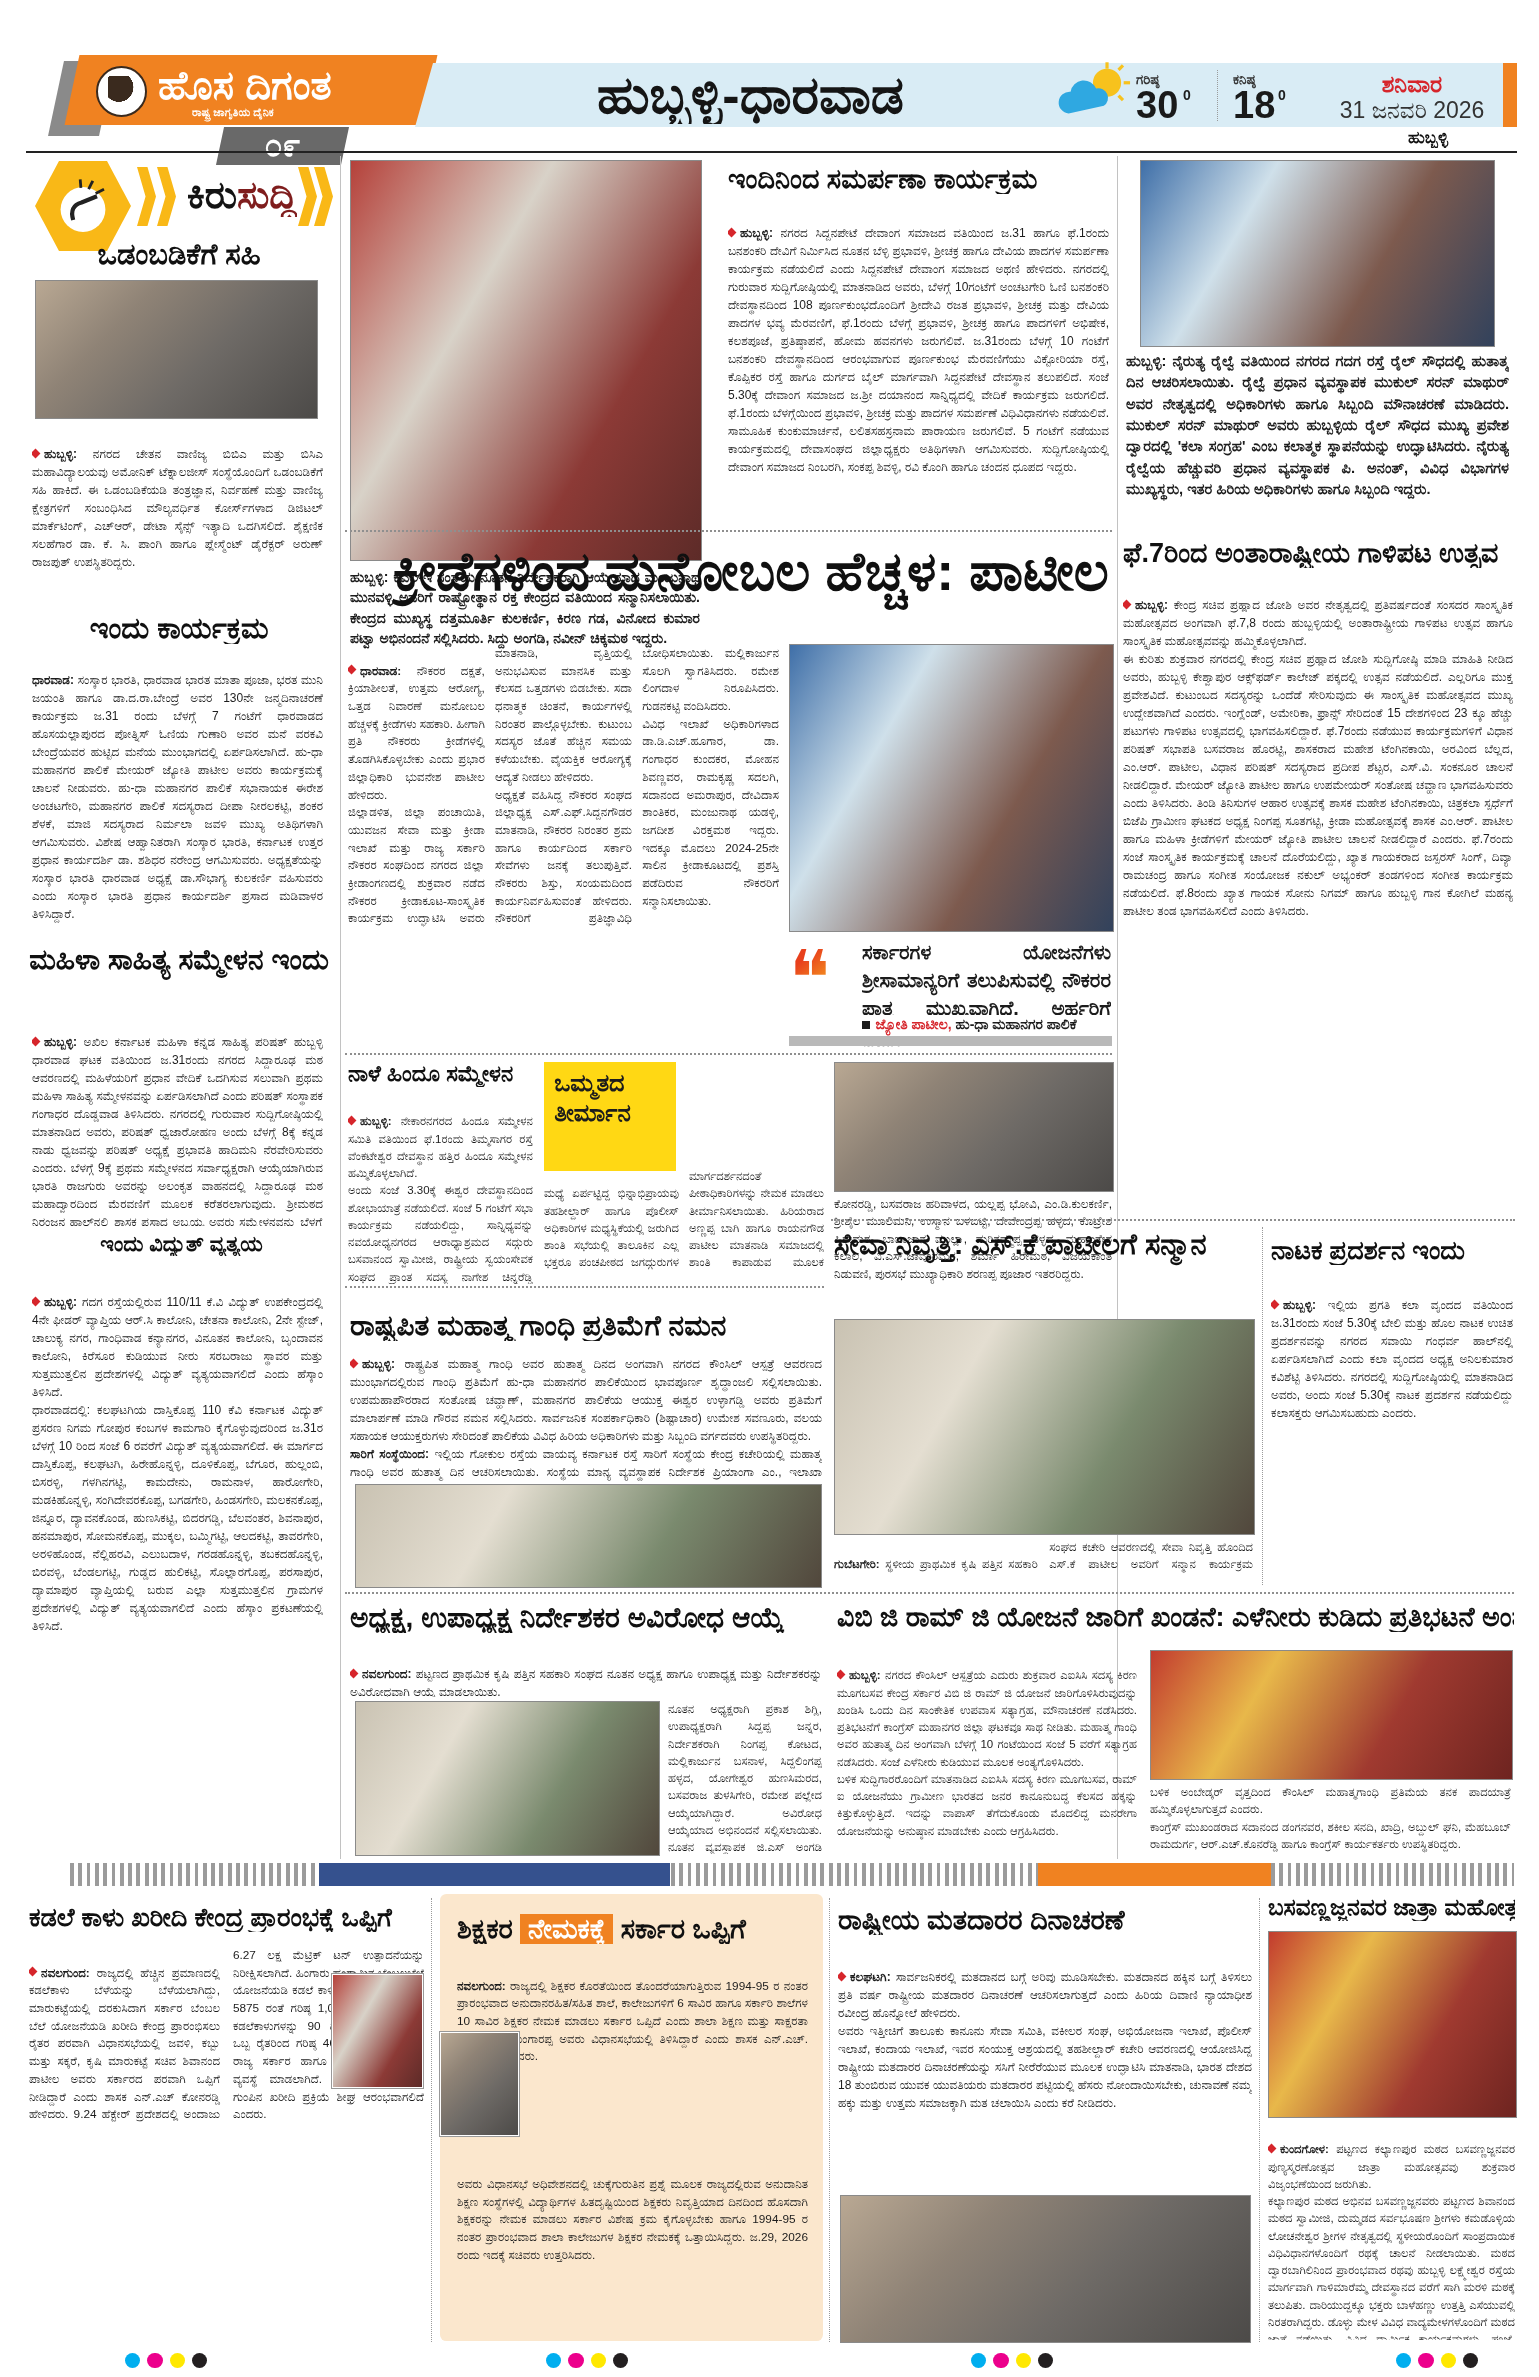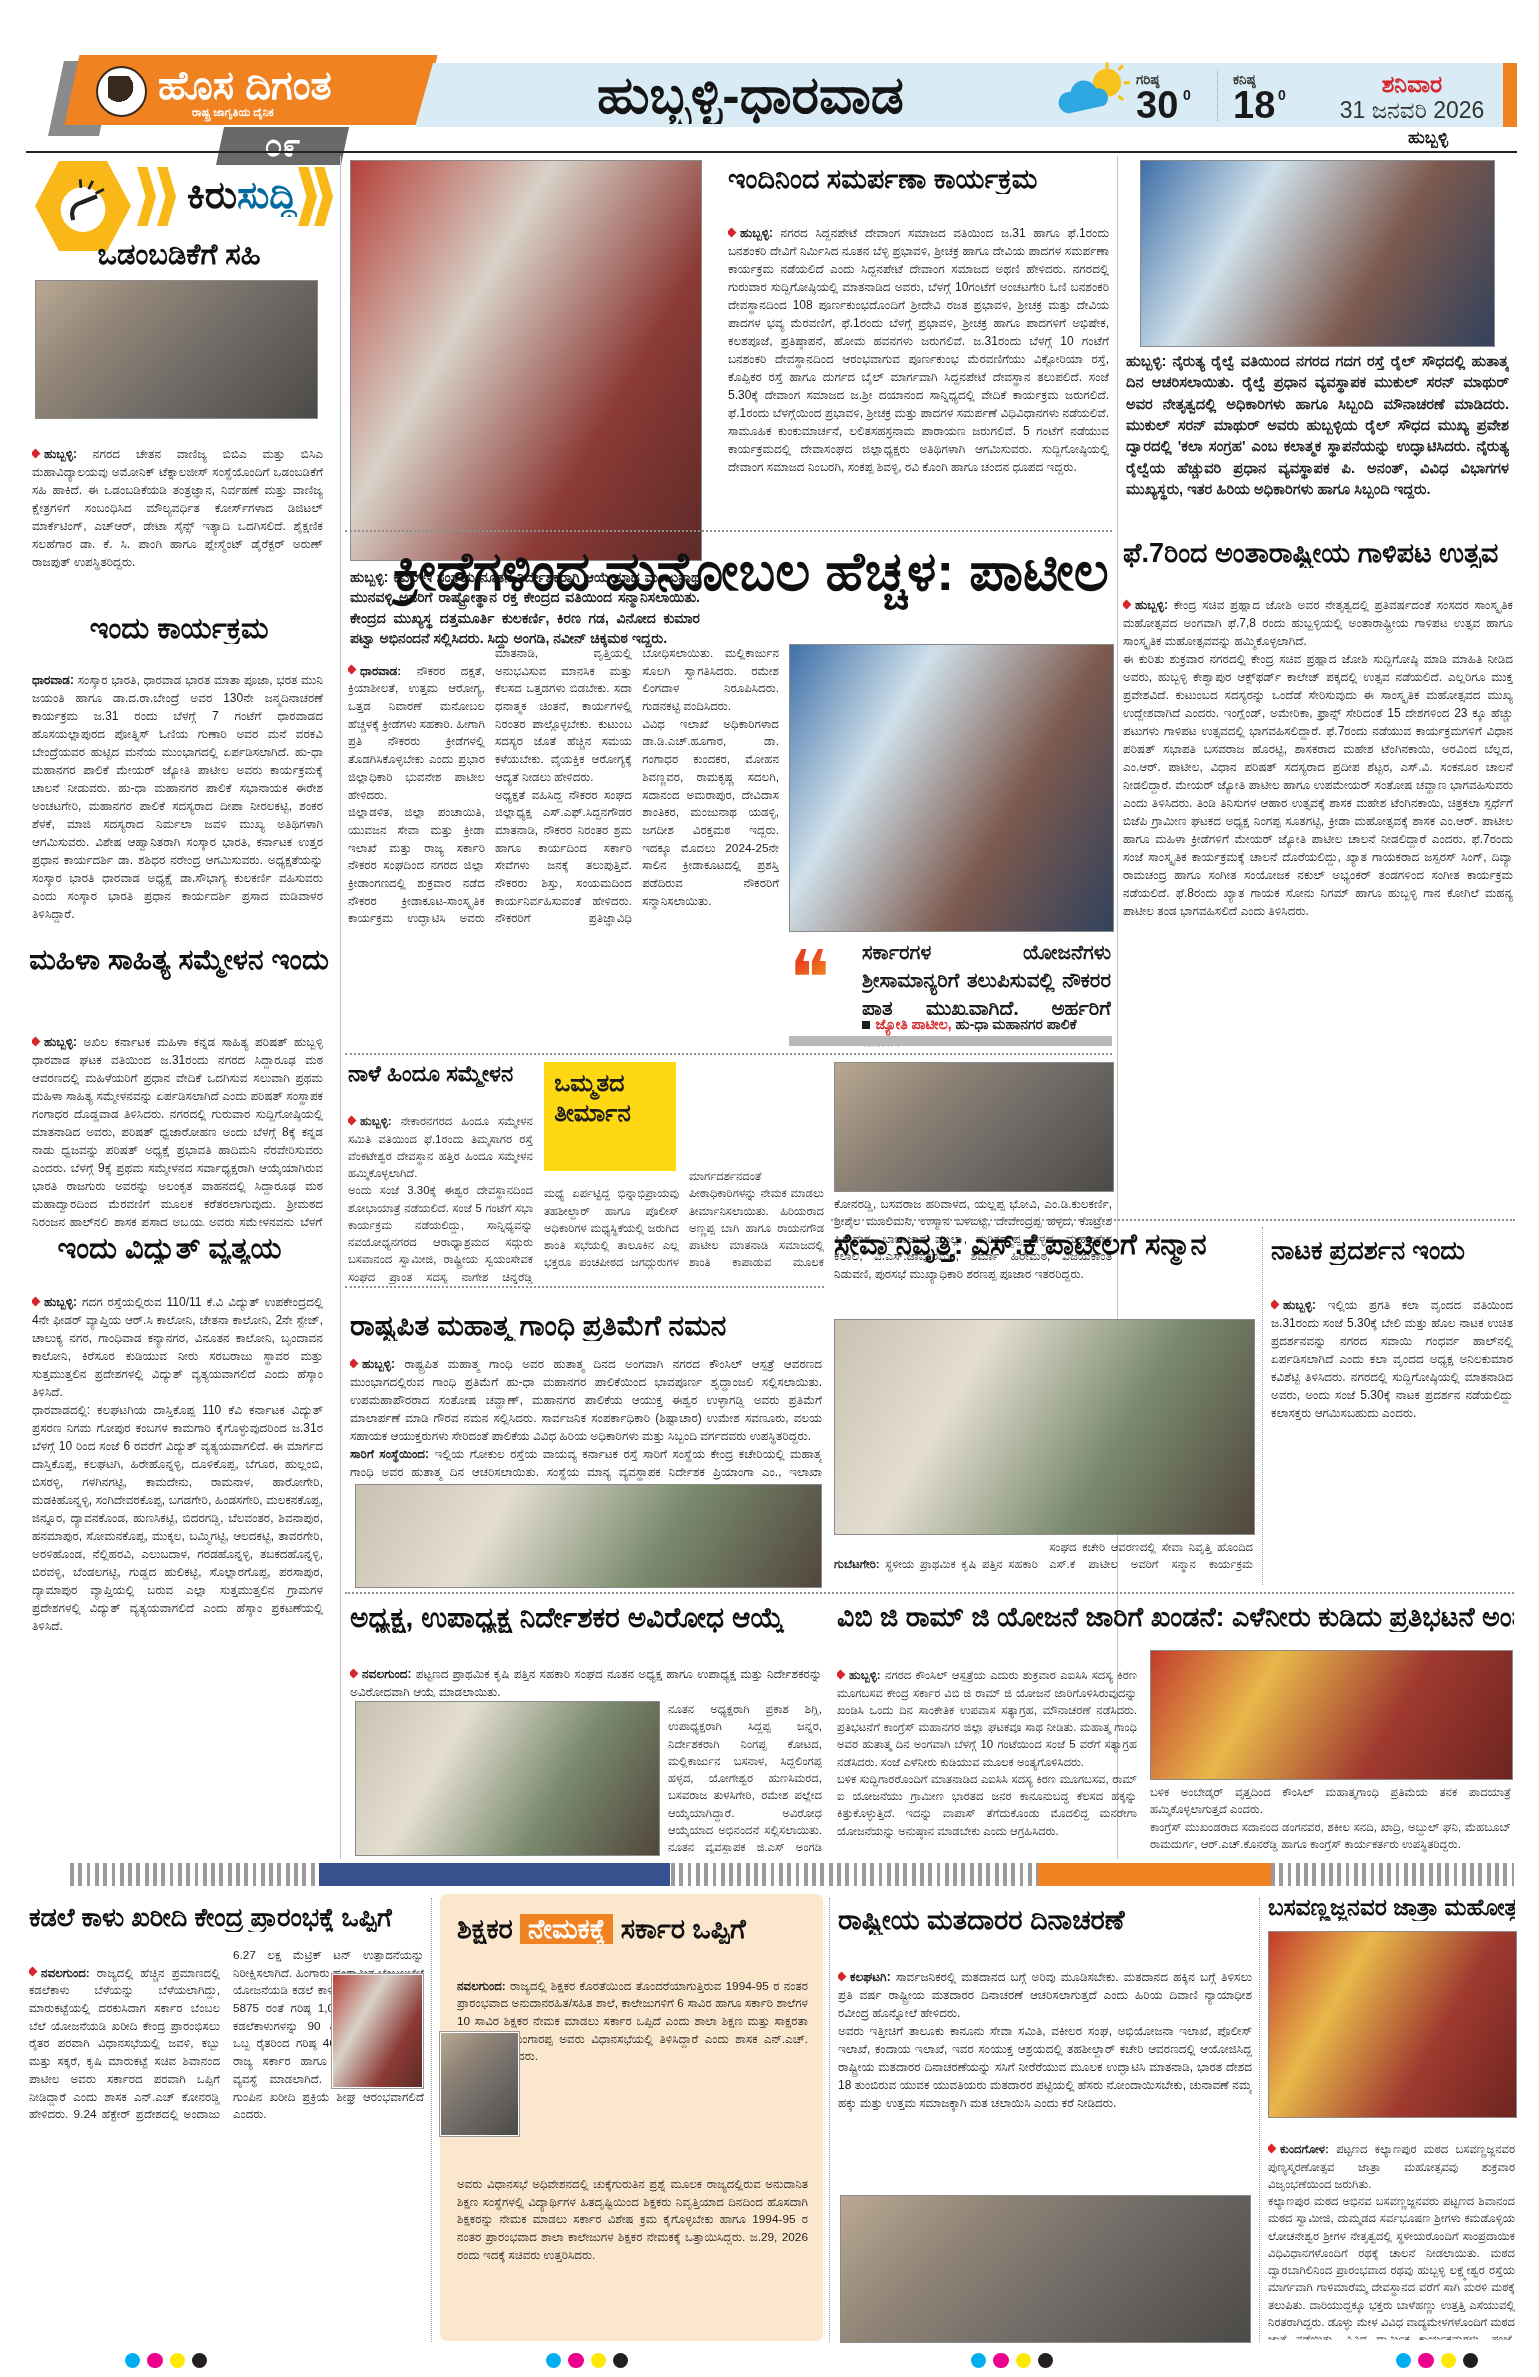--- a/index.html
+++ b/index.html
@@ -90,42 +90,42 @@
             <line x1="58" y1="26" x2="64" y2="14"></line>
             <line x1="68" y1="32" x2="80" y2="26"></line>
             <line x1="47" y1="24" x2="46" y2="12"></line>
           </g>
       </svg>
     </span>
   </div>
   <span class="abs chev" style="left:137px;top:167px;"></span>
   <span class="abs chev" style="left:157px;top:167px;"></span>
   <div class="abs headline nowrap" style="left:187px;top:174px;font-size:38px;">
-    <span style="color:#131313;">ಕಿರು</span><span style="color:#0369a1;">ಸುದ್ದಿ</span>
+    <span style="color:#131313;">ಕಿರು</span><span style="color:#7f1d1d;">ಸುದ್ದಿ</span>
   </div>
   <span class="abs chev" style="left:298px;top:167px;"></span>
   <span class="abs chev" style="left:314px;top:167px;"></span>
 
   <div class="abs headline nowrap center" style="left:25.6px;top:238px;width:307px;font-size:29px;">ಒಡಂಬಡಿಕೆಗೆ ಸಹಿ</div>
   <div class="abs photo" style="left:35px;top:280px;width:281px;height:137px;"></div>
   <div class="abs body-text" style="left:32px;top:427px;width:291px;height:179px;">
     <span class="diamond"></span><span class="dateline">ಹುಬ್ಬಳ್ಳಿ:</span> <span>ನಗರದ ಚೇತನ ವಾಣಿಜ್ಯ ಬಿಬಿಎ ಮತ್ತು ಬಿಸಿಎ ಮಹಾವಿದ್ಯಾಲಯವು ಅಮೋನಿಕ್ ಟೆಕ್ನಾಲಜೀಸ್ ಸಂಸ್ಥೆಯೊಂದಿಗೆ ಒಡಂಬಡಿಕೆಗೆ ಸಹಿ ಹಾಕಿದೆ. ಈ ಒಡಂಬಡಿಕೆಯಡಿ ತಂತ್ರಜ್ಞಾನ, ನಿರ್ವಹಣೆ ಮತ್ತು ವಾಣಿಜ್ಯ ಕ್ಷೇತ್ರಗಳಿಗೆ ಸಂಬಂಧಿಸಿದ ಮೌಲ್ಯವರ್ಧಿತ ಕೋರ್ಸ್‌ಗಳಾದ ಡಿಜಿಟಲ್ ಮಾರ್ಕೆಟಿಂಗ್, ಎಚ್‌ಆರ್, ಡೇಟಾ ಸೈನ್ಸ್ ಇತ್ಯಾದಿ ಒದಗಿಸಲಿದೆ. ಶೈಕ್ಷಣಿಕ ಸಲಹೆಗಾರ ಡಾ. ಕೆ. ಸಿ. ಪಾಂಗಿ ಹಾಗೂ ಪ್ಲೇಸ್ಮೆಂಟ್ ಡೈರೆಕ್ಟರ್ ಅರುಣ್ ರಾಜಪುತ್ ಉಪಸ್ಥಿತರಿದ್ದರು.</span>
   </div>
 
   <div class="abs headline nowrap center" style="left:25.6px;top:612px;width:307px;font-size:29px;">ಇಂದು ಕಾರ್ಯಕ್ರಮ</div>
   <div class="abs body-text" style="left:32px;top:653px;width:291px;height:281px;">
     <span class="dateline">ಧಾರವಾಡ:</span> <span>ಸಂಸ್ಕಾರ ಭಾರತಿ, ಧಾರವಾಡ ಭಾರತ ಮಾತಾ ಪೂಜಾ, ಭರತ ಮುನಿ ಜಯಂತಿ ಹಾಗೂ ಡಾ.ದ.ರಾ.ಬೇಂದ್ರೆ ಅವರ 130ನೇ ಜನ್ಮದಿನಾಚರಣೆ ಕಾರ್ಯಕ್ರಮ ಜ.31 ರಂದು ಬೆಳಗ್ಗೆ 7 ಗಂಟೆಗೆ ಧಾರವಾಡದ ಹೊಸಯಲ್ಲಾಪುರದ ಪೋತ್ನಿಸ್ ಓಣಿಯ ಗುಣಾರಿ ಅವರ ಮನೆ ವರಕವಿ ಬೇಂದ್ರೆಯವರ ಹುಟ್ಟಿದ ಮನೆಯ ಮುಂಭಾಗದಲ್ಲಿ ಏರ್ಪಡಿಸಲಾಗಿದೆ. ಹು-ಧಾ ಮಹಾನಗರ ಪಾಲಿಕೆ ಮೇಯರ್ ಜ್ಯೋತಿ ಪಾಟೀಲ ಅವರು ಕಾರ್ಯಕ್ರಮಕ್ಕೆ ಚಾಲನೆ ನೀಡುವರು. ಹು-ಧಾ ಮಹಾನಗರ ಪಾಲಿಕೆ ಸಭಾನಾಯಕ ಈರೇಶ ಅಂಚಟಗೇರಿ, ಮಹಾನಗರ ಪಾಲಿಕೆ ಸದಸ್ಯರಾದ ದೀಪಾ ನೀರಲಕಟ್ಟಿ, ಶಂಕರ ಶೆಳಕೆ, ಮಾಜಿ ಸದಸ್ಯರಾದ ನಿರ್ಮಲಾ ಜವಳಿ ಮುಖ್ಯ ಅತಿಥಿಗಳಾಗಿ ಆಗಮಿಸುವರು. ವಿಶೇಷ ಆಹ್ವಾನಿತರಾಗಿ ಸಂಸ್ಕಾರ ಭಾರತಿ, ಕರ್ನಾಟಕ ಉತ್ತರ ಪ್ರಧಾನ ಕಾರ್ಯದರ್ಶಿ ಡಾ. ಶಶಿಧರ ನರೇಂದ್ರ ಆಗಮಿಸುವರು. ಅಧ್ಯಕ್ಷತೆಯನ್ನು ಸಂಸ್ಕಾರ ಭಾರತಿ ಧಾರವಾಡ ಅಧ್ಯಕ್ಷೆ ಡಾ.ಸೌಭಾಗ್ಯ ಕುಲಕರ್ಣಿ ವಹಿಸುವರು ಎಂದು ಸಂಸ್ಕಾರ ಭಾರತಿ ಪ್ರಧಾನ ಕಾರ್ಯದರ್ಶಿ ಪ್ರಸಾದ ಮಡಿವಾಳರ ತಿಳಿಸಿದ್ದಾರೆ.</span>
   </div>
 
   <div class="abs headline center" style="left:25.6px;top:944px;width:307px;height:64px;font-size:28px;">ಮಹಿಳಾ ಸಾಹಿತ್ಯ ಸಮ್ಮೇಳನ ಇಂದು</div>
   <div class="abs body-text" style="left:32px;top:1015px;width:291px;height:211px;">
     <span class="diamond"></span><span class="dateline">ಹುಬ್ಬಳ್ಳಿ:</span> <span>ಅಖಿಲ ಕರ್ನಾಟಕ ಮಹಿಳಾ ಕನ್ನಡ ಸಾಹಿತ್ಯ ಪರಿಷತ್ ಹುಬ್ಬಳ್ಳಿ ಧಾರವಾಡ ಘಟಕ ವತಿಯಿಂದ ಜ.31ರಂದು ನಗರದ ಸಿದ್ದಾರೂಢ ಮಠ ಆವರಣದಲ್ಲಿ ಮಹಿಳೆಯರಿಗೆ ಪ್ರಧಾನ ವೇದಿಕೆ ಒದಗಿಸುವ ಸಲುವಾಗಿ ಪ್ರಥಮ ಮಹಿಳಾ ಸಾಹಿತ್ಯ ಸಮ್ಮೇಳನವನ್ನು ಏರ್ಪಡಿಸಲಾಗಿದೆ ಎಂದು ಪರಿಷತ್ ಸಂಸ್ಥಾಪಕ ಗಂಗಾಧರ ದೊಡ್ಡವಾಡ ತಿಳಿಸಿದರು. ನಗರದಲ್ಲಿ ಗುರುವಾರ ಸುದ್ದಿಗೋಷ್ಠಿಯಲ್ಲಿ ಮಾತನಾಡಿದ ಅವರು, ಪರಿಷತ್ ಧ್ವಜಾರೋಹಣ ಅಂದು ಬೆಳಗ್ಗೆ 8ಕ್ಕೆ ಕನ್ನಡ ನಾಡು ಧ್ವಜವನ್ನು ಪರಿಷತ್ ಅಧ್ಯಕ್ಷೆ ಪ್ರಭಾವತಿ ಹಾದಿಮನಿ ನೆರವೇರಿಸುವರು ಎಂದರು. ಬೆಳಗ್ಗೆ 9ಕ್ಕೆ ಪ್ರಥಮ ಸಮ್ಮೇಳನದ ಸರ್ವಾಧ್ಯಕ್ಷರಾಗಿ ಆಯ್ಕೆಯಾಗಿರುವ ಭಾರತಿ ರಾಜಗುರು ಅವರನ್ನು ಅಲಂಕೃತ ವಾಹನದಲ್ಲಿ ಸಿದ್ದಾರೂಢ ಮಠ ಮಹಾದ್ವಾರದಿಂದ ಮೆರವಣಿಗೆ ಮೂಲಕ ಕರೆತರಲಾಗುವುದು. ಶ್ರೀಮಠದ ನಿರಂಜನ ಹಾಲ್‌ನಲ್ಲಿ ಶಾಸಕ ಪ್ರಸಾದ ಅಬ್ಬಯ್ಯ ಅವರು ಸಮ್ಮೇಳನವನ್ನು ಬೆಳಗ್ಗೆ 10.30ಕ್ಕೆ ಉದ್ಘಾಟಿಸುವರು. ಭಾರತಿ ರಾಜಗುರು ಅಧ್ಯಕ್ಷತೆ ವಹಿಸುವರು ಎಂದರು. ರಾಜ್ಯಾಧ್ಯಕ್ಷೆ ಪ್ರಭಾವತಿ ಹಾದಿಮನಿ, ಸುಮಾದೇವಿ ಹಿರೇಮಠ, ಅನುಸೂಯಾ ನವಲಗುಂದ ಇದ್ದರು.</span>
   </div>
 
-  <div class="abs headline nowrap center" style="left:16px;top:1232px;width:307px;font-size:29px;">ಇಂದು ವಿದ್ಯುತ್ ವ್ಯತ್ಯಯ</div>
+  <div class="abs headline nowrap center" style="left:28px;top:1232px;width:307px;font-size:21px;">ಇಂದು ವಿದ್ಯುತ್ ವ್ಯತ್ಯಯ</div>
   <div class="abs body-text" style="left:32px;top:1275px;width:291px;height:578px;">
     <span class="diamond"></span><span class="dateline">ಹುಬ್ಬಳ್ಳಿ:</span> <span>ಗದಗ ರಸ್ತೆಯಲ್ಲಿರುವ 110/11 ಕೆ.ವಿ ವಿದ್ಯುತ್ ಉಪಕೇಂದ್ರದಲ್ಲಿ 4ನೇ ಫೀಡರ್ ವ್ಯಾಪ್ತಿಯ ಆರ್.ಸಿ ಕಾಲೋನಿ, ಚೇತನಾ ಕಾಲೋನಿ, 2ನೇ ಸ್ಟೇಜ್, ಚಾಲುಕ್ಯ ನಗರ, ಗಾಂಧಿವಾಡ ಕನ್ಯಾನಗರ, ವಿನೂತನ ಕಾಲೋನಿ, ಬೃಂದಾವನ ಕಾಲೋನಿ, ಕಿರೆಸೂರ ಕುಡಿಯುವ ನೀರು ಸರಬರಾಜು ಸ್ಥಾವರ ಮತ್ತು ಸುತ್ತಮುತ್ತಲಿನ ಪ್ರದೇಶಗಳಲ್ಲಿ ವಿದ್ಯುತ್ ವ್ಯತ್ಯಯವಾಗಲಿದೆ ಎಂದು ಹೆಸ್ಕಾಂ ತಿಳಿಸಿದೆ.
 ಧಾರವಾಡದಲ್ಲಿ: ಕಲಘಟಗಿಯ ದಾಸ್ತಿಕೊಪ್ಪ 110 ಕೆವಿ ಕರ್ನಾಟಕ ವಿದ್ಯುತ್ ಪ್ರಸರಣ ನಿಗಮ ಗೋಪುರ ಕಂಬಗಳ ಕಾಮಗಾರಿ ಕೈಗೊಳ್ಳುವುದರಿಂದ ಜ.31ರ ಬೆಳಗ್ಗೆ 10 ರಿಂದ ಸಂಜೆ 6 ರವರೆಗೆ ವಿದ್ಯುತ್ ವ್ಯತ್ಯಯವಾಗಲಿದೆ. ಈ ಮಾರ್ಗದ ದಾಸ್ತಿಕೊಪ್ಪ, ಕಲಘಟಗಿ, ಹಿರೇಹೊನ್ನಳ್ಳಿ, ದೂಳಿಕೊಪ್ಪ, ಬೆಗೂರ, ಹುಲ್ಲಂಬಿ, ಬಿಸರಳ್ಳಿ, ಗಳಗಿನಗಟ್ಟಿ, ಕಾಮದೇನು, ರಾಮನಾಳ, ಹಾರೋಗೇರಿ, ಮಡಕಿಹೊನ್ನಳ್ಳಿ, ಸಂಗಿದೇವರಕೊಪ್ಪ, ಬಗಡಗೇರಿ, ಹಿಂಡಸಗೇರಿ, ಮಲಕನಕೊಪ್ಪ, ಜಿನ್ನೂರ, ದ್ಯಾವನಕೊಂಡ, ಹುಣಸಿಕಟ್ಟಿ, ಬಿದರಗಡ್ಡಿ, ಬೆಲವಂತರ, ಶಿವನಾಪುರ, ಹನಮಾಪುರ, ಸೋಮನಕೊಪ್ಪ, ಮುಕ್ಕಲ, ಬಮ್ಮಿಗಟ್ಟಿ, ಆಲದಕಟ್ಟಿ, ತಾವರಗೇರಿ, ಅರಳಿಹೊಂಡ, ನೆಲ್ಲಿಹರವಿ, ಎಲುಬದಾಳ, ಗರಡಹೊನ್ನಳ್ಳಿ, ತಬಕದಹೊನ್ನಳ್ಳಿ, ಬಿರವಳ್ಳಿ, ಬೆಂಡಲಗಟ್ಟಿ, ಗುಡ್ಡದ ಹುಲಿಕಟ್ಟಿ, ಸೊಲ್ಲಾರಗೊಪ್ಪ, ಪರಸಾಪುರ, ದ್ಯಾಮಾಪುರ ವ್ಯಾಪ್ತಿಯಲ್ಲಿ ಬರುವ ಎಲ್ಲಾ ಸುತ್ತಮುತ್ತಲಿನ ಗ್ರಾಮಗಳ ಪ್ರದೇಶಗಳಲ್ಲಿ ವಿದ್ಯುತ್ ವ್ಯತ್ಯಯವಾಗಲಿದೆ ಎಂದು ಹೆಸ್ಕಾಂ ಪ್ರಕಟಣೆಯಲ್ಲಿ ತಿಳಿಸಿದೆ.</span>
   </div>
 
   <div class="abs solid-v" style="left:340px;top:156px;height:1703px;"></div>
 
   <div class="abs photo red" style="left:350px;top:160px;width:350px;height:399px;"></div>
   <div class="abs caption" style="left:350px;top:567px;width:350px;height:214px;font-size:14px;">ಹುಬ್ಬಳ್ಳಿ: ಕೆಎಲ್‌ಇ ಸಂಸ್ಥೆಯ ನೂತನ ನಿರ್ದೇಶಕರಾಗಿ ಆಯ್ಕೆಯಾದ ಮಂಜುನಾಥ ಮುನವಳ್ಳಿ ಅವರಿಗೆ ರಾಷ್ಟ್ರೋತ್ಥಾನ ರಕ್ತ ಕೇಂದ್ರದ ವತಿಯಿಂದ ಸನ್ಮಾನಿಸಲಾಯಿತು. ಕೇಂದ್ರದ ಮುಖ್ಯಸ್ಥ ದತ್ತಮೂರ್ತಿ ಕುಲಕರ್ಣಿ, ಕಿರಣ ಗಡ, ವಿನೋದ ಕುಮಾರ ಪಟ್ವಾ ಅಭಿನಂದನೆ ಸಲ್ಲಿಸಿದರು. ಸಿದ್ದು ಅಂಗಡಿ, ನವೀನ್ ಚಿಕ್ಕಮಠ ಇದ್ದರು.</div>
 

